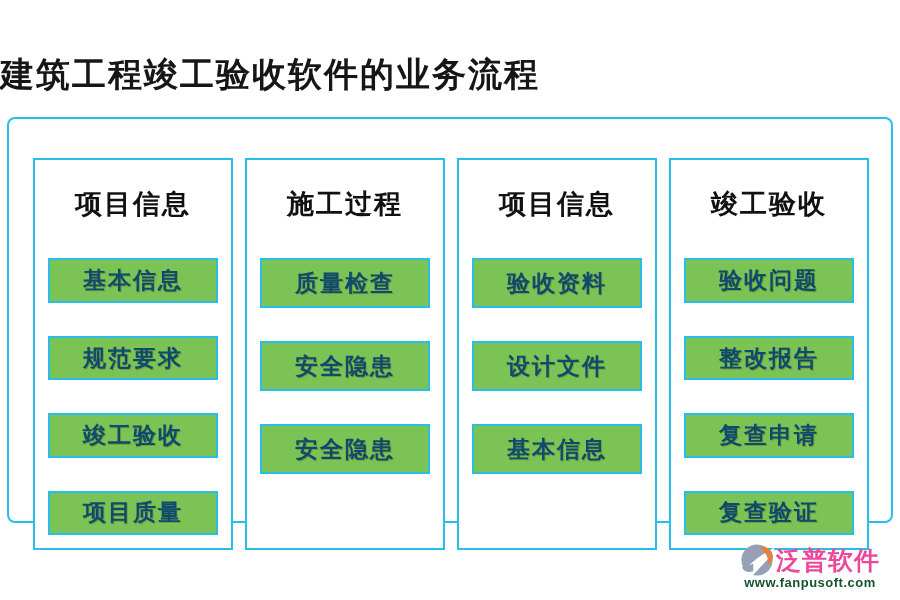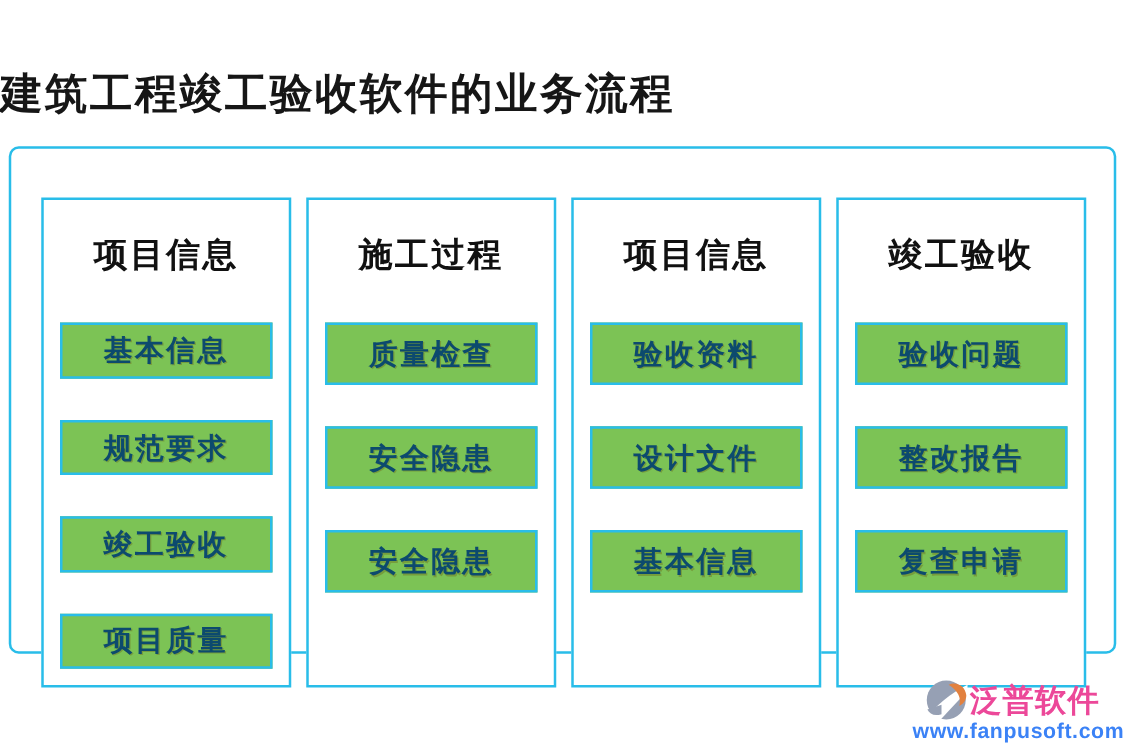--- a/index.html
+++ b/index.html
@@ -99,22 +99,22 @@
   }
   .brand-name {
     font-size: 25px;
     font-weight: bold;
     color: #ec4899;
     letter-spacing: 1px;
     white-space: nowrap;
   }
   .brand-url {
     margin-top: -2px;
-    font-size: 17px;
-    color: #3b82f6;
+    font-size: 13px;
+    color: #14532d;
     letter-spacing: 0.5px;
     font-family: "Liberation Sans", "DejaVu Sans", sans-serif;
     font-weight: bold;
   }
 </style>
 </head>
 <body>
 
 <div class="page">
 
@@ -142,20 +142,21 @@
       <button class="flow-button">验收资料</button>
       <button class="flow-button">设计文件</button>
       <button class="flow-button">基本信息</button>
     </div>
 
     <div class="flow-column">
       <div class="column-header">竣工验收</div>
       <button class="flow-button">验收问题</button>
       <button class="flow-button">整改报告</button>
       <button class="flow-button">复查申请</button>
+      <button class="flow-button">复查验证</button>
     </div>
 
   </div>
 
   <div class="footer">
     <div class="brand-row">
       <span class="brand-icon">
         <svg viewBox="0 0 36 36" width="34" height="34" aria-hidden="true">
           <circle cx="18" cy="18" r="16.5" fill="#96a0b4"></circle>
           <path d="M38 8 L10 38 L0 38 L0 34 C10 22 22 12 38 4 Z" fill="#ffffff"></path>

